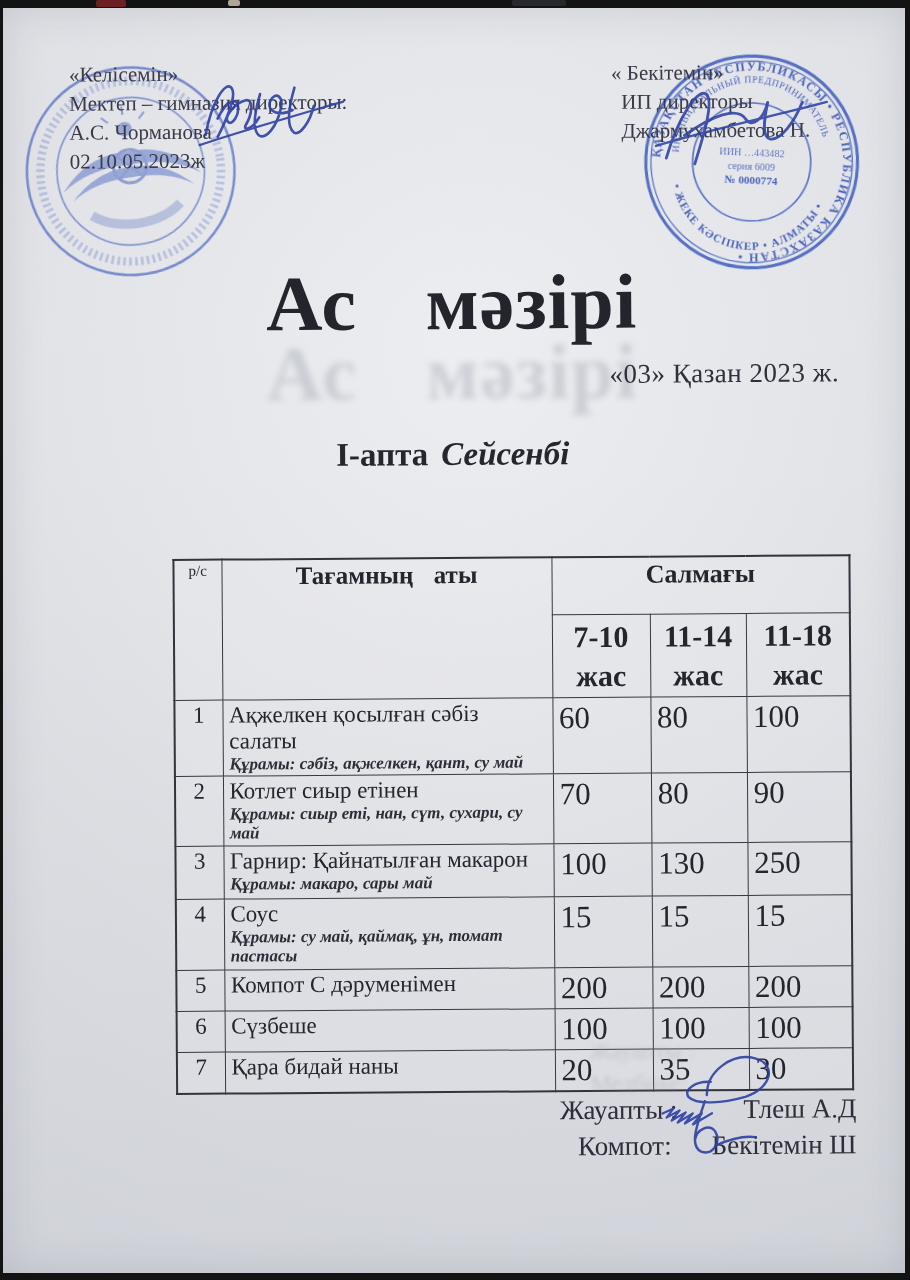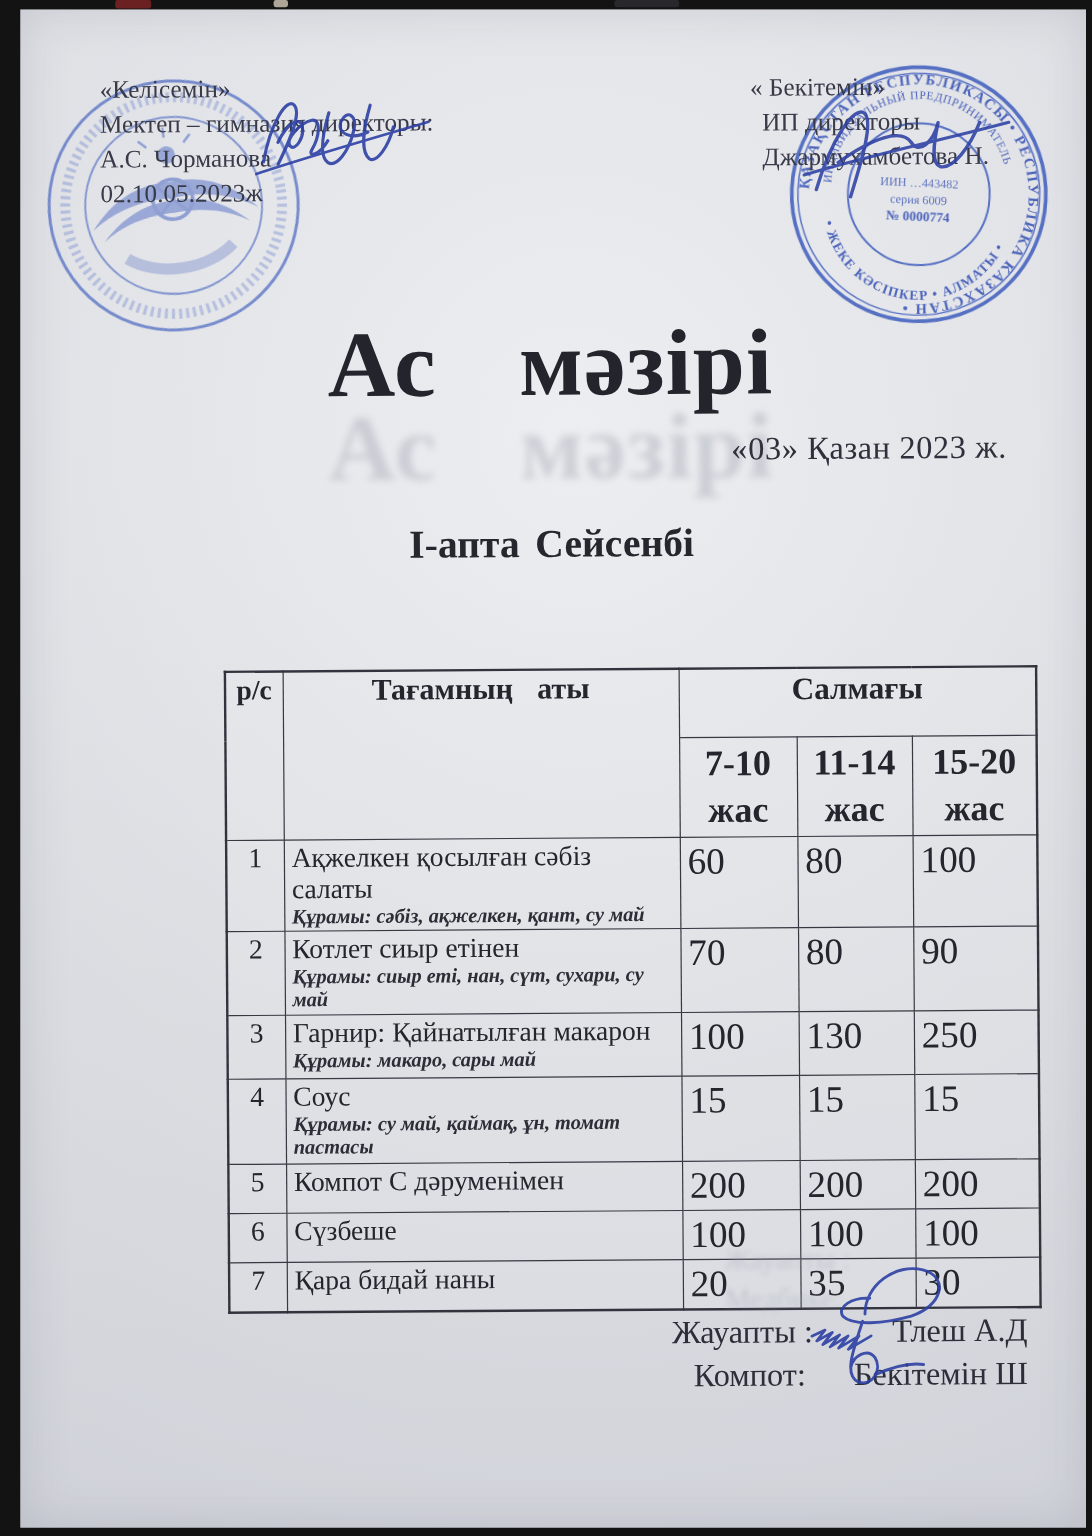--- a/index.html
+++ b/index.html
@@ -9,21 +9,20 @@
     font-family:"Liberation Serif","DejaVu Serif",serif;
   }
   .photo{position:relative;width:910px;height:1280px;background:#141313;}
   .edge-speck{position:absolute;top:0;border-radius:2px;opacity:.85;}
   .paper{
     position:absolute;left:3px;right:5px;top:8px;bottom:7px;
     background:
       radial-gradient(130% 95% at 52% 28%, rgba(238,239,242,.9) 0%, rgba(222,224,229,.55) 45%, rgba(200,203,211,.55) 100%),
       linear-gradient(180deg,#e2e3e7 0%,#dfe1e5 35%,#d8dade 70%,#d2d4da 100%);
     box-shadow: inset 0 0 40px rgba(90,95,110,.18);
-    margin-left: 14px;
   }
   .content{position:absolute;inset:0;transform:rotate(-0.4deg);color:#2b2c36;}
 
   
   .approval{position:absolute;font-size:21px;line-height:1.38;color:#383a48;}
   .approval-left{left:70px;top:50px;}
   .approval-right{left:612px;top:52px;}
   .approval div{white-space:nowrap;}
   .indent{margin-left:10px;}
 
@@ -36,28 +35,28 @@
   .sig-left{left:196px;top:62px;width:152px;height:92px;opacity:.9;}
   .sig-right{left:650px;top:66px;width:184px;height:112px;opacity:.88;}
   .sig-bottom{left:638px;top:1042px;width:192px;height:132px;opacity:.9;}
 
   
   .title{position:absolute;left:0;right:0;top:250px;text-align:center;
     font-size:78px;font-weight:bold;letter-spacing:1px;word-spacing:48px;color:#23242c;}
   .title-ghost{top:320px;color:#878d9c;opacity:.30;filter:blur(3px);font-weight:bold;}
   .date-line{position:absolute;right:64px;top:352px;font-size:27px;color:#2f303b;letter-spacing:.5px;}
   .subtitle{position:absolute;left:0;right:0;top:428px;text-align:center;font-size:33px;font-weight:bold;color:#25262e;}
-  .subtitle .day{margin-left:13px;}
+  .subtitle .day{font-style:italic;margin-left:13px;}
 
   
   table.menu{position:absolute;left:170px;top:549px;width:676px;border-collapse:collapse;table-layout:fixed;
     color:#24252d;background:rgba(235,236,239,.25);}
   table.menu td,table.menu th{border:1.6px solid #383843;padding:2px 6px;vertical-align:top;}
   table.menu{border:2.5px solid #33333d;}
-  th.h-num{width:48px;font-size:23px;font-weight:bold;text-align:center;padding-top:6px;}
+  th.h-num{width:48px;font-size:15px;font-weight:normal;text-align:center;padding-top:6px;}
   th.h-dish{width:330px;font-size:25px;font-weight:bold;text-align:center;padding-top:6px;word-spacing:14px;}
   th.h-weight{font-size:26px;font-weight:bold;text-align:center;padding-top:8px;height:52px;}
   th.h-age{font-size:30px;font-weight:bold;text-align:center;line-height:1.3;padding-top:5px;height:64px;}
   td.c-num{text-align:center;font-size:23px;padding-top:3px;}
   td.c-dish .dish{font-size:23px;line-height:1.12;}
   td.c-dish .ing{font-size:17px;font-style:italic;font-weight:600;line-height:1.15;color:#2c2d36;}
   td.c-val{font-size:31px;padding-left:8px;padding-top:3px;}
   tr.r-tall td{height:48px;} tr.r-xtall td{height:66px;} tr.r-short td{height:34px;}
   col.w-num{width:48px;}col.w-dish{width:330px;}col.w-a1{width:98px;}col.w-a2{width:96px;}col.w-a3{width:104px;}
 
@@ -170,21 +169,21 @@
         <tr>
           <th class="h-age">
                 <div>7-10</div>
                 <div>жас</div>
               </th>
           <th class="h-age">
                 <div>11-14</div>
                 <div>жас</div>
               </th>
           <th class="h-age">
-                <div>15-20</div>
+                <div>11-18</div>
                 <div>жас</div>
               </th>
         </tr>
 
         <tr class="r-tall">
           <td class="c-num">1</td>
           <td class="c-dish">
                 <div class="dish">Ақжелкен қосылған сәбіз салаты</div>
                 <div class="ing">Құрамы: сәбіз, ақжелкен, қант, су май</div>
               </td>

